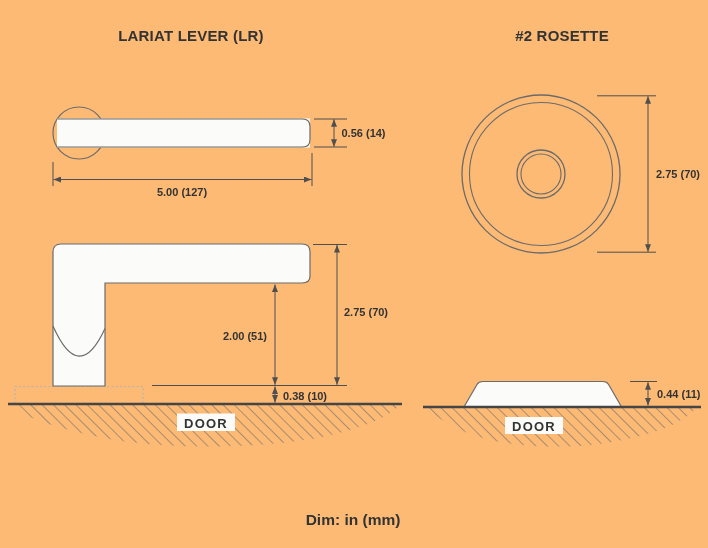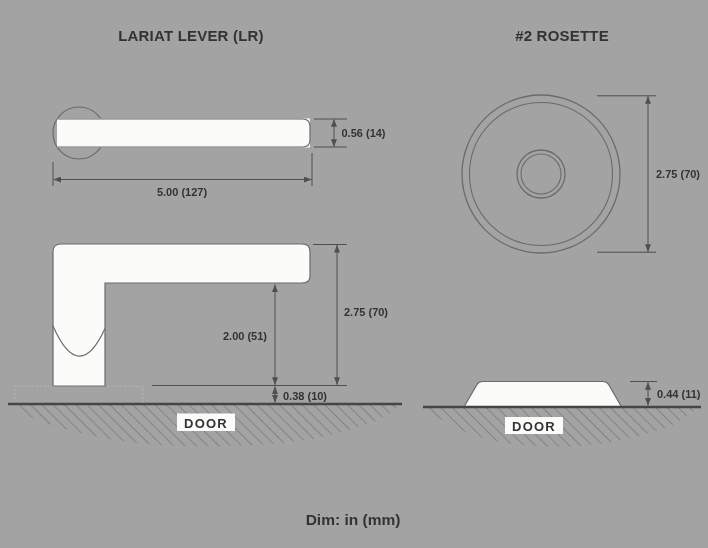--- a/index.html
+++ b/index.html
@@ -1,16 +1,16 @@
 <!DOCTYPE html>
 <html><head>
 <meta charset="utf-8">
 <style>
   html,body{margin:0;padding:0;background:#fbfbfa;}
-  .stage{width:708px;height:548px;position:relative;background:#a3a3a3;overflow:hidden;}
+  .stage{width:708px;height:548px;position:relative;background:#fdba74;overflow:hidden;}
   svg{display:block;}
   text{font-family:"Liberation Sans","DejaVu Sans",sans-serif;font-weight:700;}
   .dim-label{font-size:11px;}
   .door-label{font-size:13px;letter-spacing:1.2px;}
   .title-label{font-size:15px;letter-spacing:0.2px;}
   .footer-label{font-size:15.5px;}
 </style>
 </head>
 <body>
 

